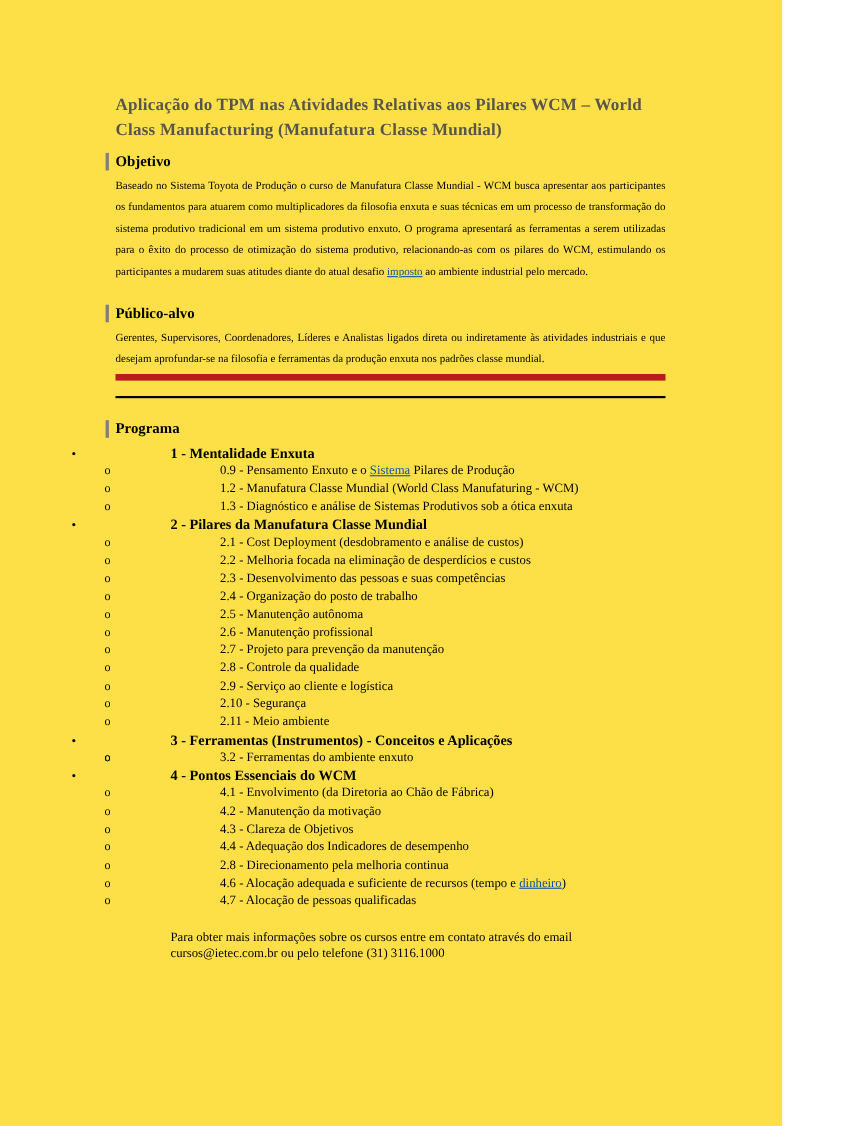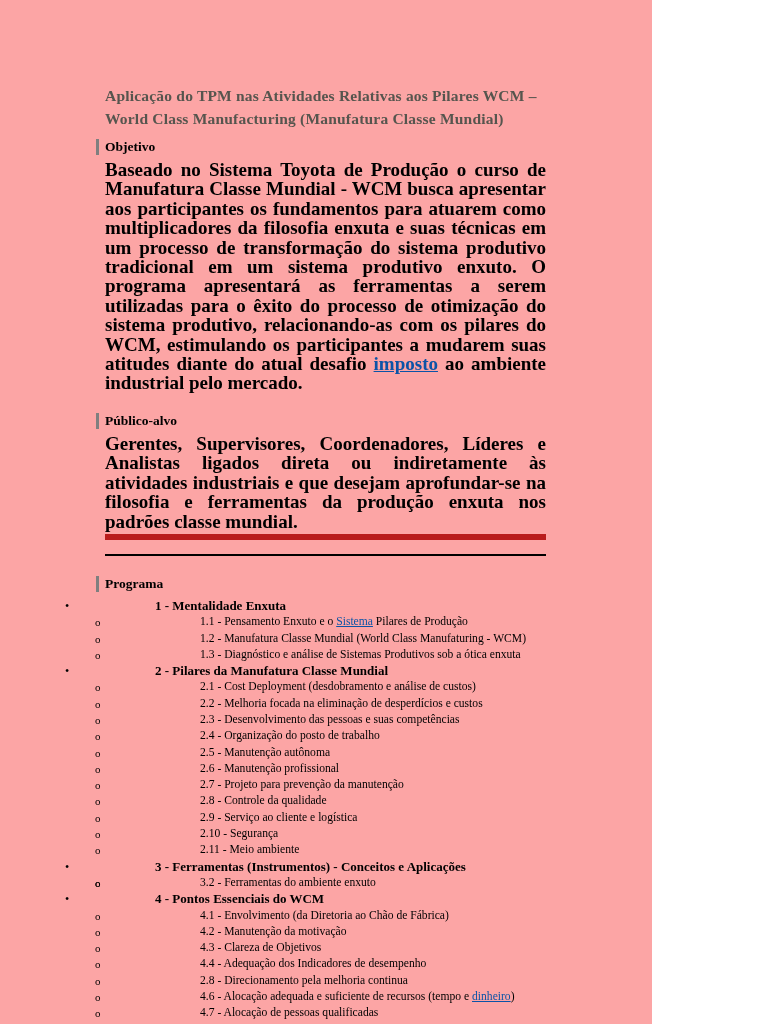--- a/index.html
+++ b/index.html
@@ -1,34 +1,34 @@
 <!DOCTYPE html>
 <html><head>
 <meta charset="utf-8">
 <style>
   * { margin:0; padding:0; box-sizing:border-box; }
   html,body { background:#ffffff; }
   .page {
-    width:652px; height:1024px; background:#fca5a5; position:relative;
+    width:711px; height:1024px; background:#fde047; position:relative;
     font-family:"Liberation Serif", serif; color:#000; overflow:hidden;
   }
   .content { margin-left:105px; margin-right:106px; }
   .doc-title {
     padding-top:84px; font-size:15.5px; line-height:23px; font-weight:bold;
     color:#56554e; letter-spacing:0.2px;
   }
   .section-heading {
     font-size:13.5px; font-weight:bold; color:#000; line-height:16px;
     border-left:3px solid #7f7f7f; padding-left:6px; margin-left:-9px;
   }
   .mt-after-title { margin-top:9px; }
   .mt-section { margin-top:20px; }
   .body-par {
-    margin-top:5px; font-size:19px; line-height:19.4px;
-    text-align:justify; color:#000;font-weight:bold;
+    margin-top:5px; font-size:10px; line-height:19.4px;
+    text-align:justify; color:#000;
   }
   .bordered { border-bottom:6px solid #b91c1c; padding-bottom:3px; }
   .hr { border-top:2px solid #000; margin-top:14px; height:0; }
   .program-list { margin-top:6px; }
   .prog-row { position:relative; line-height:16.3px; }
   .prog-row.level1 { padding-left:155px; font-size:13px; font-weight:bold; }
   .prog-row.level2 { padding-left:200px; font-size:11.6px; font-weight:normal; }
   .bullet { position:absolute; top:0; font-weight:normal; color:#000; }
   .b1 { left:65px; font-size:12px; }
   .b2 { left:95px; font-size:11px; }
@@ -53,21 +53,21 @@
 
     <p class="body-par bordered"><span>Gerentes, Supervisores, Coordenadores, Líderes e Analistas ligados direta ou indiretamente às atividades industriais e que desejam aprofundar-se na filosofia e ferramentas da produção enxuta nos padrões classe mundial.</span></p>
 
     <div class="hr"></div>
 
     <h2 class="section-heading mt-section">Programa</h2>
   </div>
 
   <div id="program-list" class="program-list">
       <div class="prog-row level1"><span class="bullet b1">•</span><span>1 - Mentalidade Enxuta</span></div>
-      <div class="prog-row level2"><span class="bullet b2">o</span><span><span>1.1 - Pensamento Enxuto e o </span><a class="inline-link" href="#">Sistema</a><span> Pilares de Produção</span></span></div>
+      <div class="prog-row level2"><span class="bullet b2">o</span><span><span>0.9 - Pensamento Enxuto e o </span><a class="inline-link" href="#">Sistema</a><span> Pilares de Produção</span></span></div>
       <div class="prog-row level2"><span class="bullet b2">o</span><span><span>1.2 - Manufatura Classe Mundial (World Class Manufaturing - WCM)</span></span></div>
       <div class="prog-row level2"><span class="bullet b2">o</span><span><span>1.3 - Diagnóstico e análise de Sistemas Produtivos sob a ótica enxuta</span></span></div>
       <div class="prog-row level1"><span class="bullet b1">•</span><span>2 - Pilares da Manufatura Classe Mundial</span></div>
       <div class="prog-row level2"><span class="bullet b2">o</span><span><span>2.1 - Cost Deployment (desdobramento e análise de custos)</span></span></div>
       <div class="prog-row level2"><span class="bullet b2">o</span><span><span>2.2 - Melhoria focada na eliminação de desperdícios e custos</span></span></div>
       <div class="prog-row level2"><span class="bullet b2">o</span><span><span>2.3 - Desenvolvimento das pessoas e suas competências</span></span></div>
       <div class="prog-row level2"><span class="bullet b2">o</span><span><span>2.4 - Organização do posto de trabalho</span></span></div>
       <div class="prog-row level2"><span class="bullet b2">o</span><span><span>2.5 - Manutenção autônoma</span></span></div>
       <div class="prog-row level2"><span class="bullet b2">o</span><span><span>2.6 - Manutenção profissional</span></span></div>
       <div class="prog-row level2"><span class="bullet b2">o</span><span><span>2.7 - Projeto para prevenção da manutenção</span></span></div>
@@ -81,13 +81,14 @@
       <div class="prog-row level1"><span class="bullet b1">•</span><span>4 - Pontos Essenciais do WCM</span></div>
       <div class="prog-row level2"><span class="bullet b2">o</span><span><span>4.1 - Envolvimento (da Diretoria ao Chão de Fábrica)</span></span></div>
       <div class="prog-row level2"><span class="bullet b2">o</span><span><span>4.2 - Manutenção da motivação</span></span></div>
       <div class="prog-row level2"><span class="bullet b2">o</span><span><span>4.3 - Clareza de Objetivos</span></span></div>
       <div class="prog-row level2"><span class="bullet b2">o</span><span><span>4.4 - Adequação dos Indicadores de desempenho</span></span></div>
       <div class="prog-row level2"><span class="bullet b2">o</span><span><span>2.8 - Direcionamento pela melhoria continua</span></span></div>
       <div class="prog-row level2"><span class="bullet b2">o</span><span><span>4.6 - Alocação adequada e suficiente de recursos (tempo e </span><a class="inline-link" href="#">dinheiro</a><span>)</span></span></div>
       <div class="prog-row level2"><span class="bullet b2">o</span><span><span>4.7 - Alocação de pessoas qualificadas</span></span></div>
     </div>
 
+  <p class="footer">Para obter mais informações sobre os cursos entre em contato através do email cursos@ietec.com.br ou pelo telefone (31) 3116.1000</p>
 </div>
 
 </body></html>

